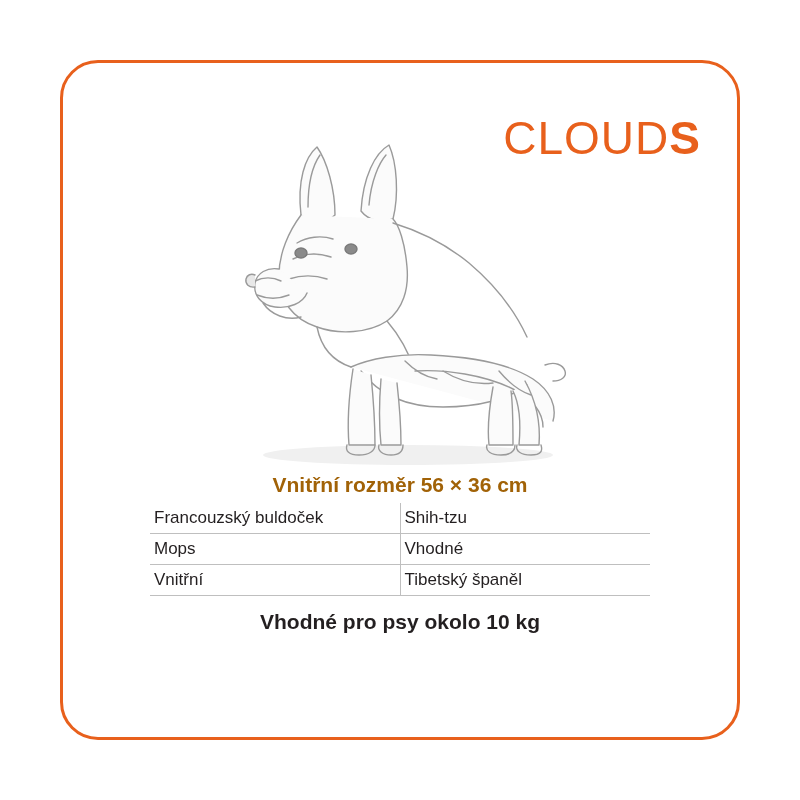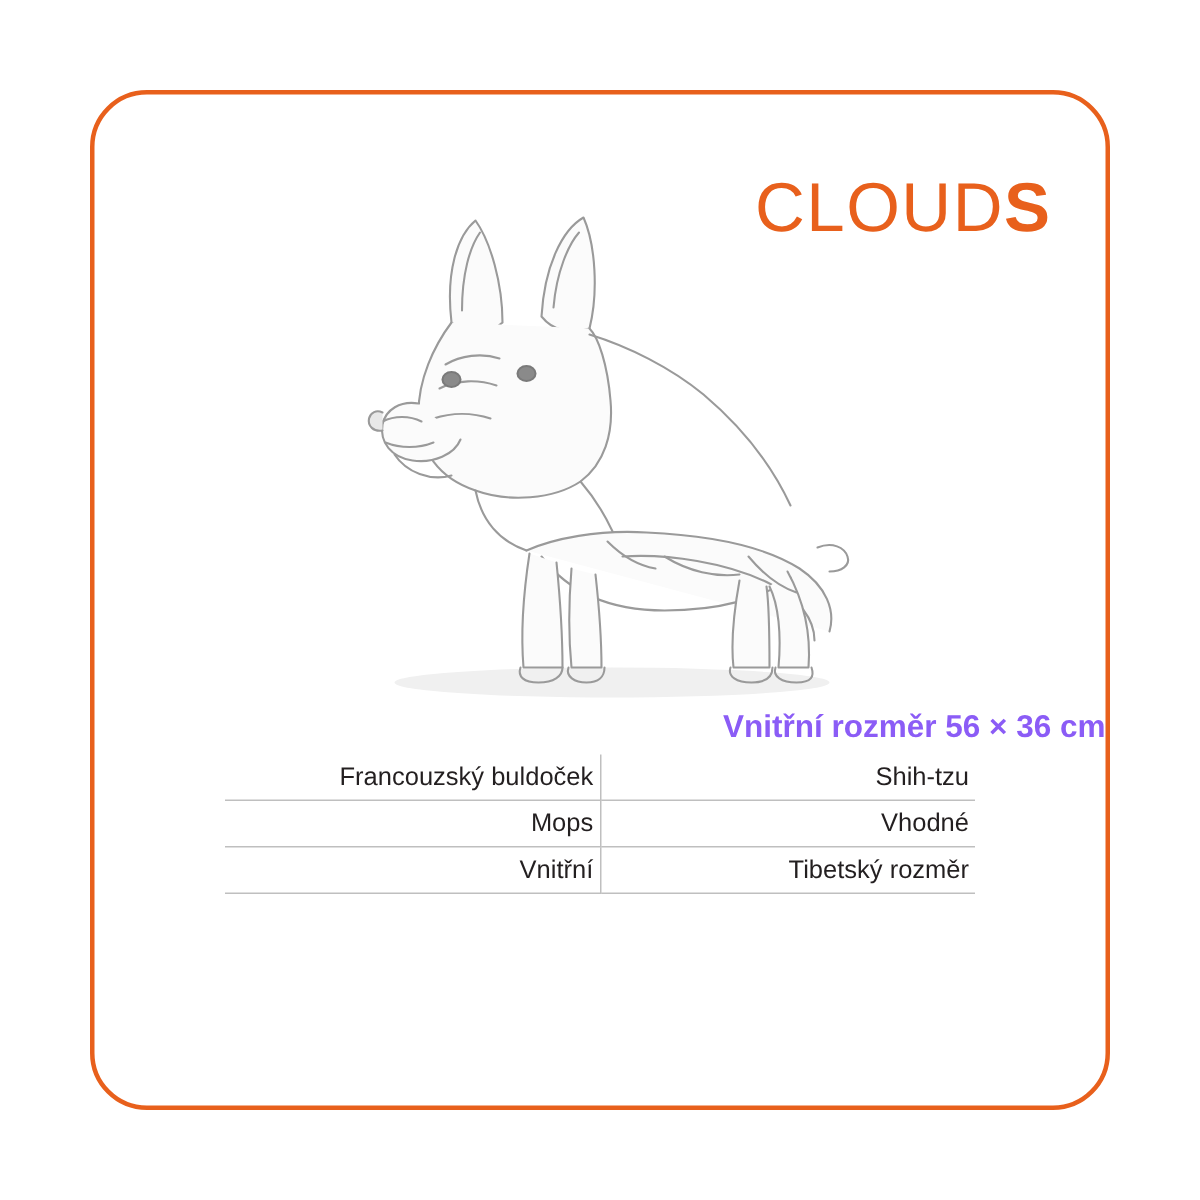--- a/index.html
+++ b/index.html
@@ -50,34 +50,34 @@
     height: 400px;
   }
   #info {
     position: absolute;
     left: 0;
     right: 0;
     top: 410px;
     width: 100%;
   }
   .headline {
-    text-align: right;
+    text-align: center;
     font-size: 21px;
     font-weight: bold;
-    color: #8b5cf6;
+    color: #a16207;
     margin: 0 0 0 0;
   }
   #breed-table {
     width: 500px;
     margin: 6px auto 0 auto;
     border-collapse: collapse;
   }
   #breed-table td {
     width: 50%;
-    text-align: right;
+    text-align: left;
     font-size: 17px;
     color: #231f20;
     padding: 5px 4px 5px 4px;
     border-bottom: 1px solid #bfbfbf;
   }
   #breed-table td.left {
     border-right: 1px solid #bfbfbf;
   }
   #breed-table tr:last-child td {
     border-bottom: 1px solid #bfbfbf;
@@ -168,20 +168,21 @@
         <tr>
           <td class="left">Francouzský buldoček</td>
           <td>Shih-tzu</td>
         </tr>
         <tr>
           <td class="left">Mops</td>
           <td>Vhodné</td>
         </tr>
         <tr>
           <td class="left">Vnitřní</td>
-          <td>Tibetský rozměr</td>
+          <td>Tibetský španěl</td>
         </tr>
       </tbody>
     </table>
 
+    <p class="footline">Vhodné pro psy okolo 10 kg</p>
   </div>
 
 </div>
 
 </body></html>

